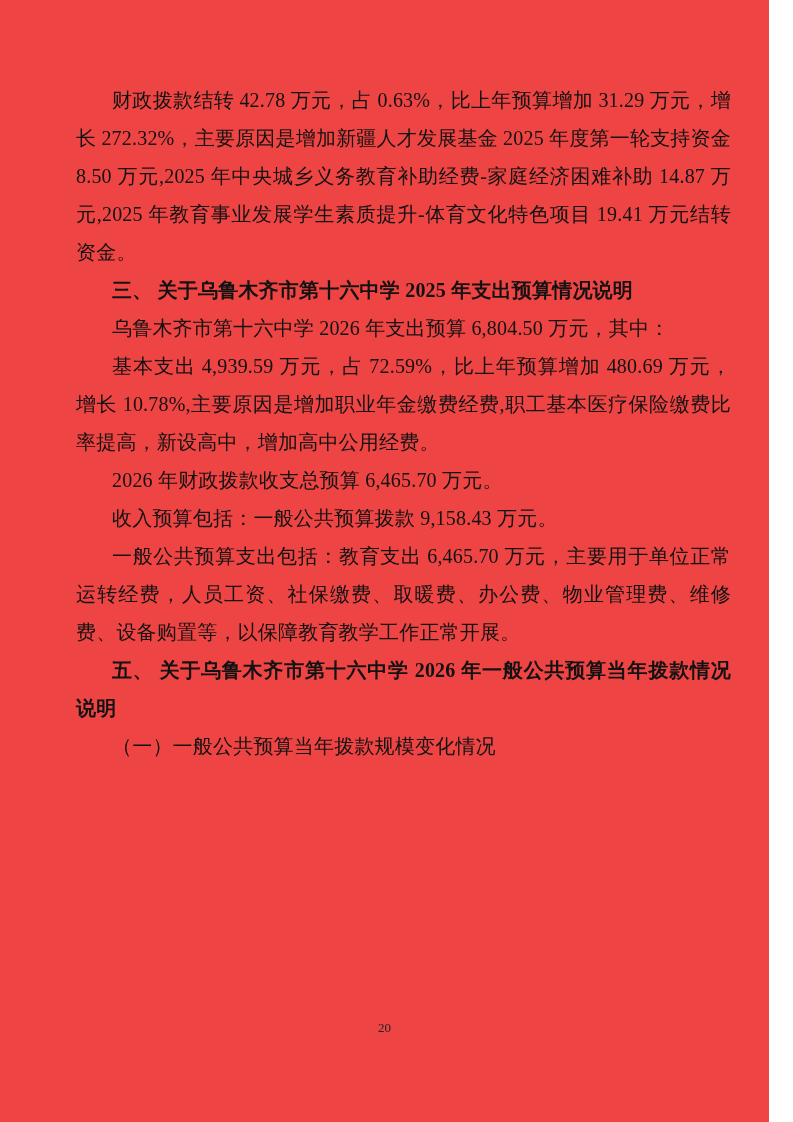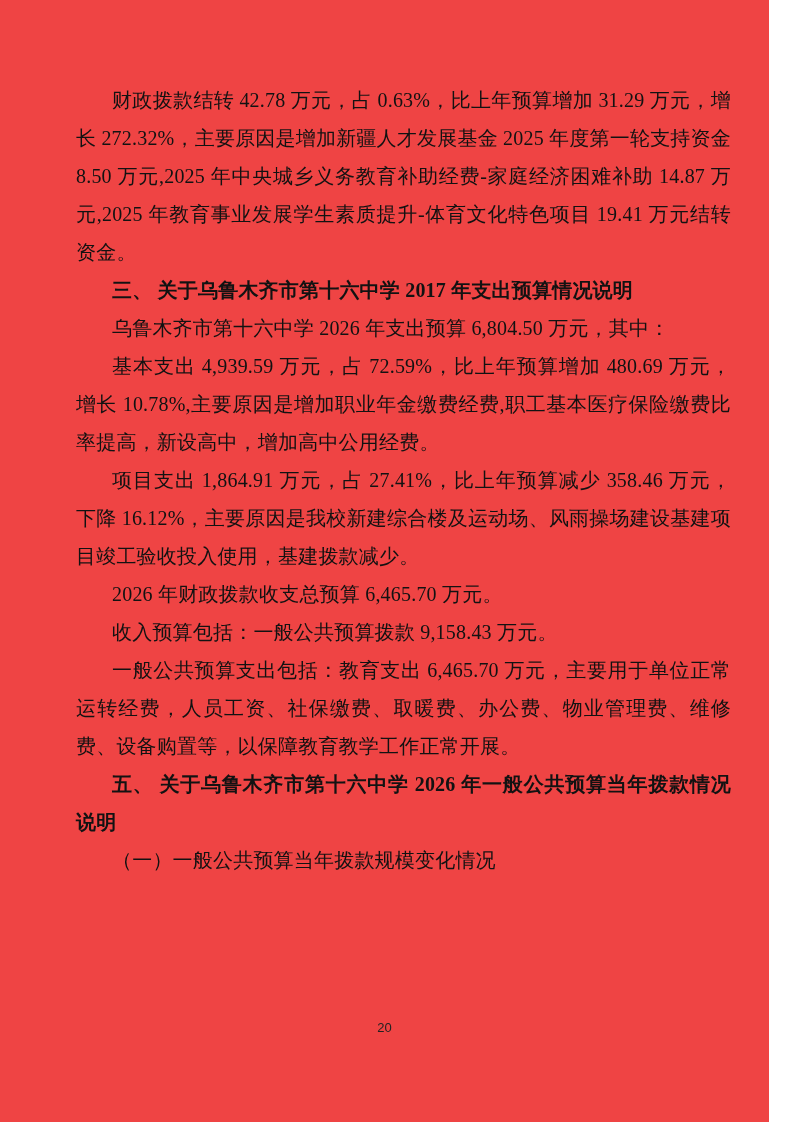--- a/index.html
+++ b/index.html
@@ -40,33 +40,32 @@
   }
   .page-number {
     position: absolute;
     top: 1018px;
     left: 0;
     width: 100%;
     text-align: center;
     font-size: 13px;
     line-height: 20px;
     color: #222222;
-    font-family: Liberation Sans, sans-serif;
+    font-family: Liberation Serif, serif;
   }
 </style>
 </head>
 <body>
 
 <div class="page">
   <div class="content">
     <p class="body">财政拨款结转 42.78 万元，占 0.63%，比上年预算增加 31.29 万元，增长 272.32%，主要原因是增加新疆人才发展基金 2025 年度第一轮支持资金 8.50 万元,2025 年中央城乡义务教育补助经费-家庭经济困难补助 14.87 万元,2025 年教育事业发展学生素质提升-体育文化特色项目 19.41 万元结转资金。</p>
-    <p class="h1">三、 关于乌鲁木齐市第十六中学 2017 年支出预算情况说明</p>
+    <p class="h1">三、 关于乌鲁木齐市第十六中学 2025 年支出预算情况说明</p>
     <p class="body">乌鲁木齐市第十六中学 2026 年支出预算 6,804.50 万元，其中：</p>
     <p class="body">基本支出 4,939.59 万元，占 72.59%，比上年预算增加 480.69 万元，增长 10.78%,主要原因是增加职业年金缴费经费,职工基本医疗保险缴费比率提高，新设高中，增加高中公用经费。</p>
-    <p class="body">项目支出 1,864.91 万元，占 27.41%，比上年预算减少 358.46 万元，下降 16.12%，主要原因是我校新建综合楼及运动场、风雨操场建设基建项目竣工验收投入使用，基建拨款减少。</p>
     <p class="body">2026 年财政拨款收支总预算 6,465.70 万元。</p>
     <p class="body">收入预算包括：一般公共预算拨款 9,158.43 万元。</p>
     <p class="body">一般公共预算支出包括：教育支出 6,465.70 万元，主要用于单位正常运转经费，人员工资、社保缴费、取暖费、办公费、物业管理费、维修费、设备购置等，以保障教育教学工作正常开展。</p>
     <p class="h1">五、 关于乌鲁木齐市第十六中学 2026 年一般公共预算当年拨款情况说明</p>
     <p class="h2">（一）一般公共预算当年拨款规模变化情况</p>
   </div>
   <div class="page-number">20</div>
 </div>
 
 </body></html>

